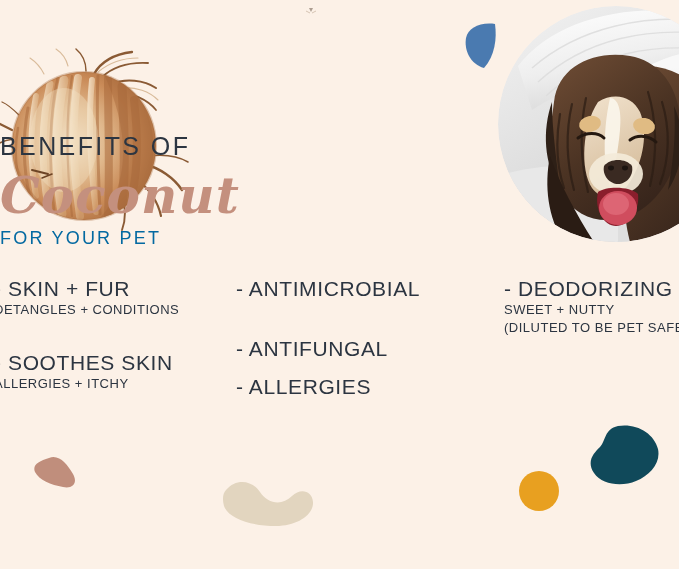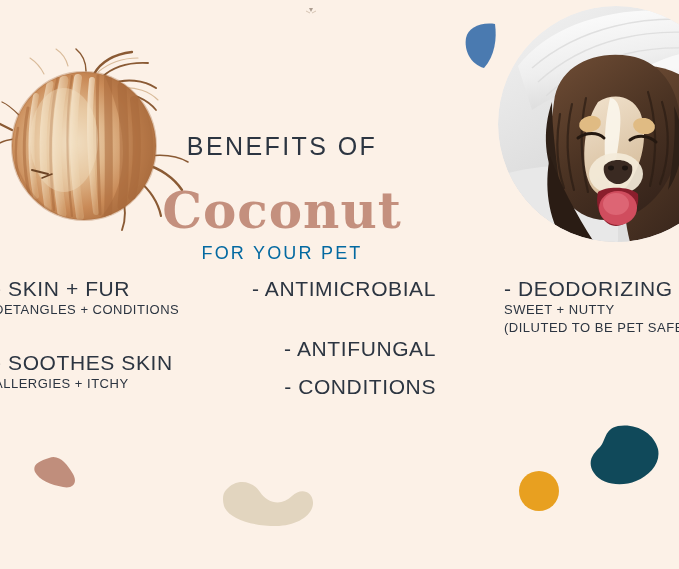--- a/index.html
+++ b/index.html
@@ -52,32 +52,32 @@
     overflow: hidden;
   }
   #dog-photo-circle svg { display: block; }
 
   
   #headline-block {
     position: absolute;
     left: 0;
     top: 134px;
     width: 564px;
-    text-align: center;
   }
   #benefits-of-line {
     font-size: 25px;
     letter-spacing: 2.4px;
     color: #2c3541;
     font-weight: 400;
     line-height: 1;
   }
   #coconut-script {
-    margin-top: 26px;
+    margin-top: 11px;
     font-family: "DejaVu Serif", serif;
+    font-style: italic;
     font-weight: bold;
     font-size: 50px;
     color: #c4907e;
     line-height: 1.05;
     letter-spacing: 1px;
   }
   #for-your-pet-line {
     margin-top: 6px;
     font-size: 18px;
     letter-spacing: 2.2px;
@@ -85,21 +85,21 @@
     line-height: 1;
   }
 
   
   .benefit-col { position: absolute; top: 278px; }
   #benefit-col-left   { left: -6px;  width: 228px; }
   #benefit-col-middle { left: 236px; width: 200px; }
   #benefit-col-right  { left: 504px; width: 205px; }
 
   .benefit-item { margin-bottom: 28px; }
-  #benefit-col-middle .benefit-item { margin-bottom: 30px; text-align: right; }
+  #benefit-col-middle .benefit-item { margin-bottom: 30px; }
 
   .benefit-title {
     font-size: 21px;
     letter-spacing: 0.6px;
     color: #2c3541;
     line-height: 1.05;
     white-space: nowrap;
   }
   .benefit-sub {
     font-size: 13px;
@@ -336,21 +336,21 @@
   </div>
 
   <div class="benefit-col" id="benefit-col-middle">
     <div class="benefit-item" style="margin-bottom:38px;">
       <div class="benefit-title">- ANTIMICROBIAL</div>
     </div>
     <div class="benefit-item" style="margin-bottom:16px;">
       <div class="benefit-title">- ANTIFUNGAL</div>
     </div>
     <div class="benefit-item">
-      <div class="benefit-title">- CONDITIONS</div>
+      <div class="benefit-title">- ALLERGIES</div>
     </div>
   </div>
 
   <div class="benefit-col" id="benefit-col-right">
     <div class="benefit-item">
       <div class="benefit-title">- DEODORIZING</div>
       <div class="benefit-sub">SWEET + NUTTY</div>
       <div class="benefit-sub">(DILUTED TO BE PET SAFE)</div>
     </div>
   </div>

